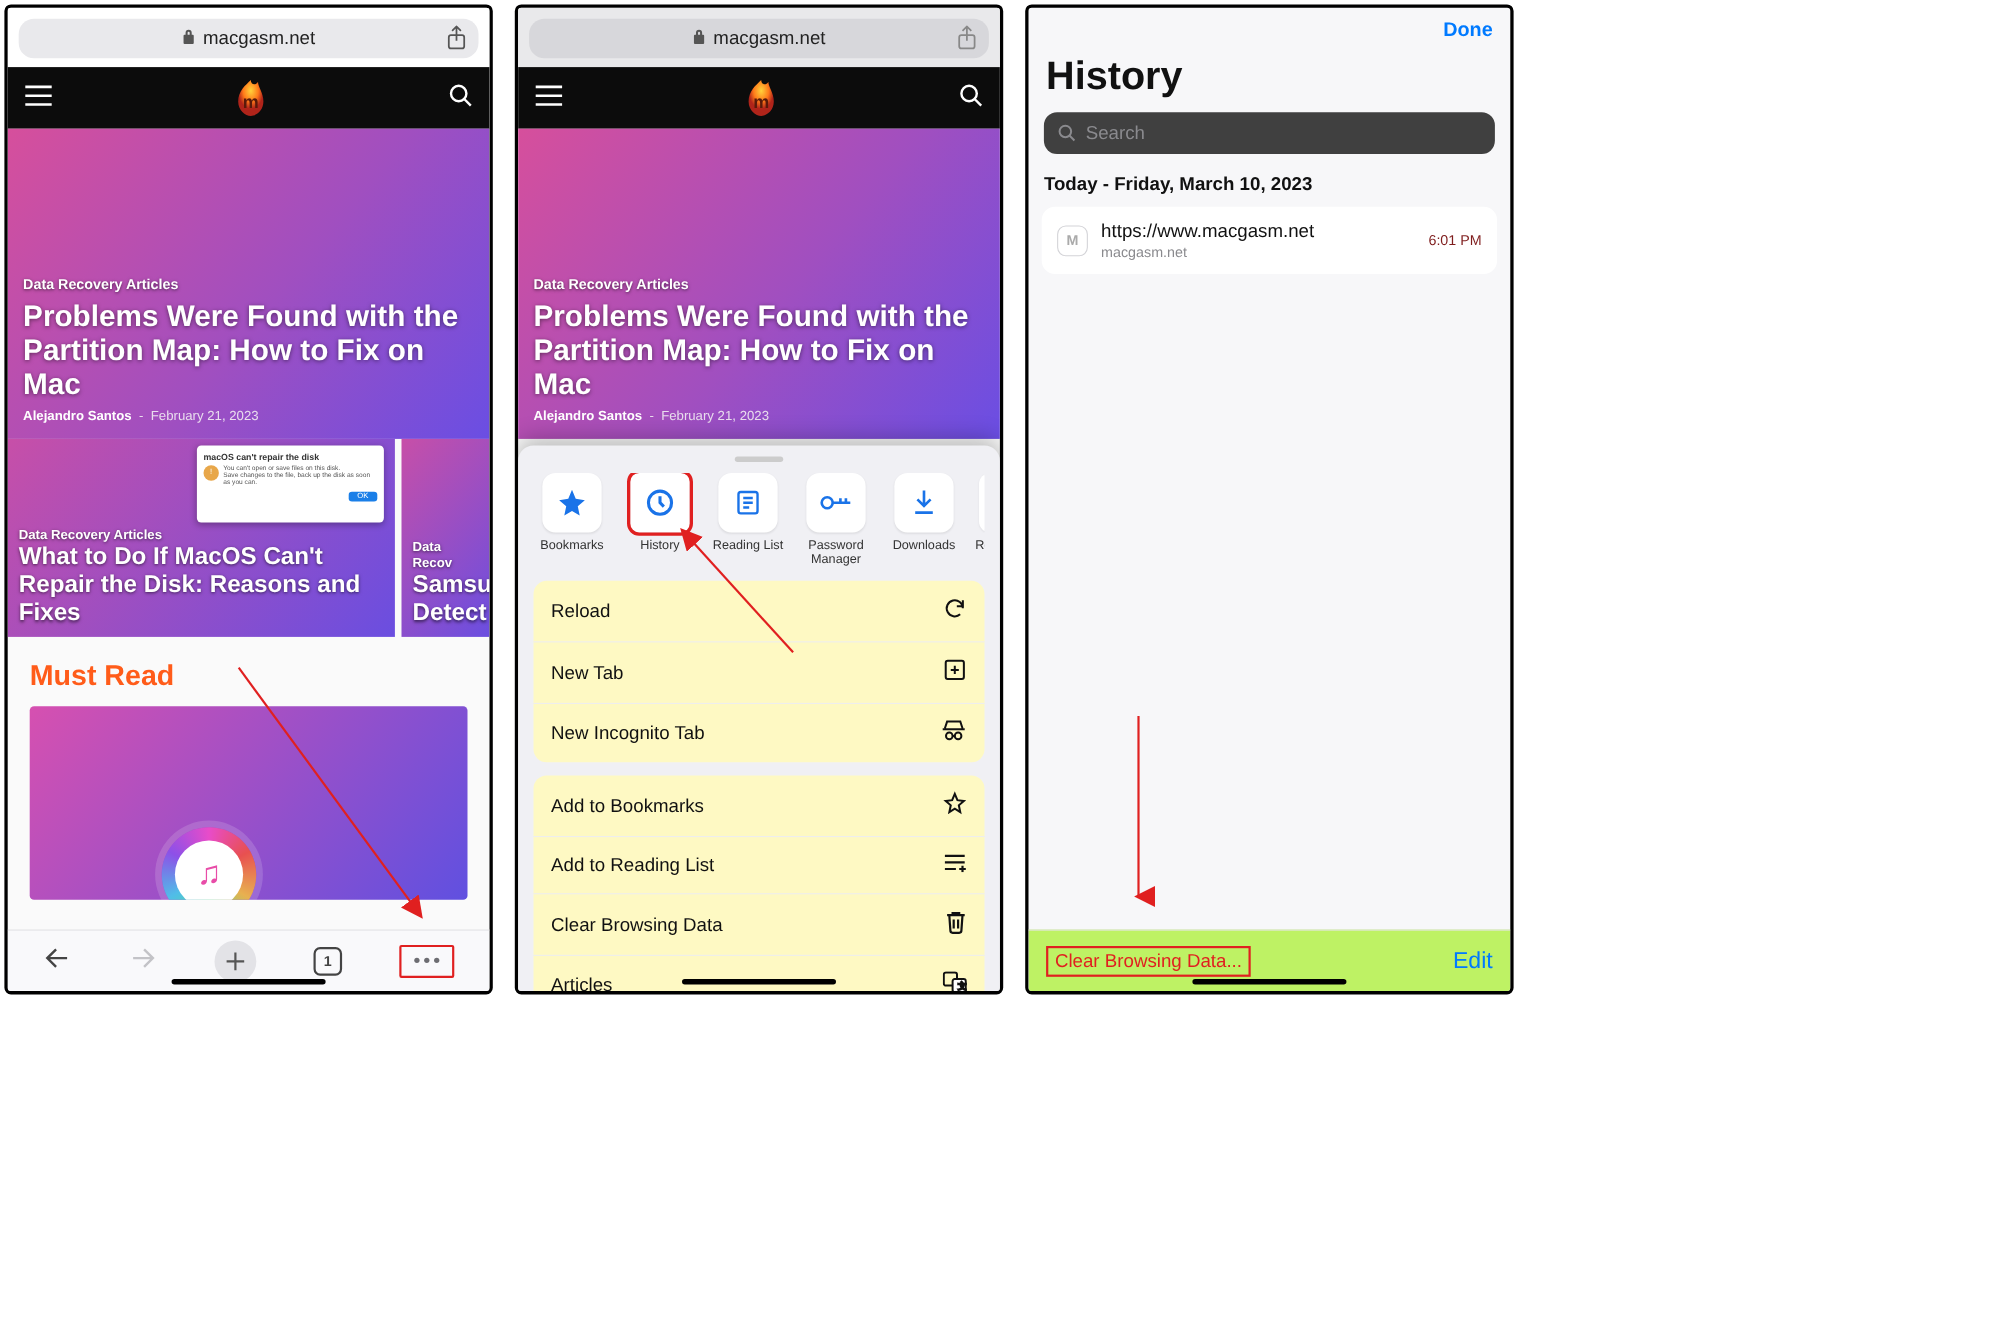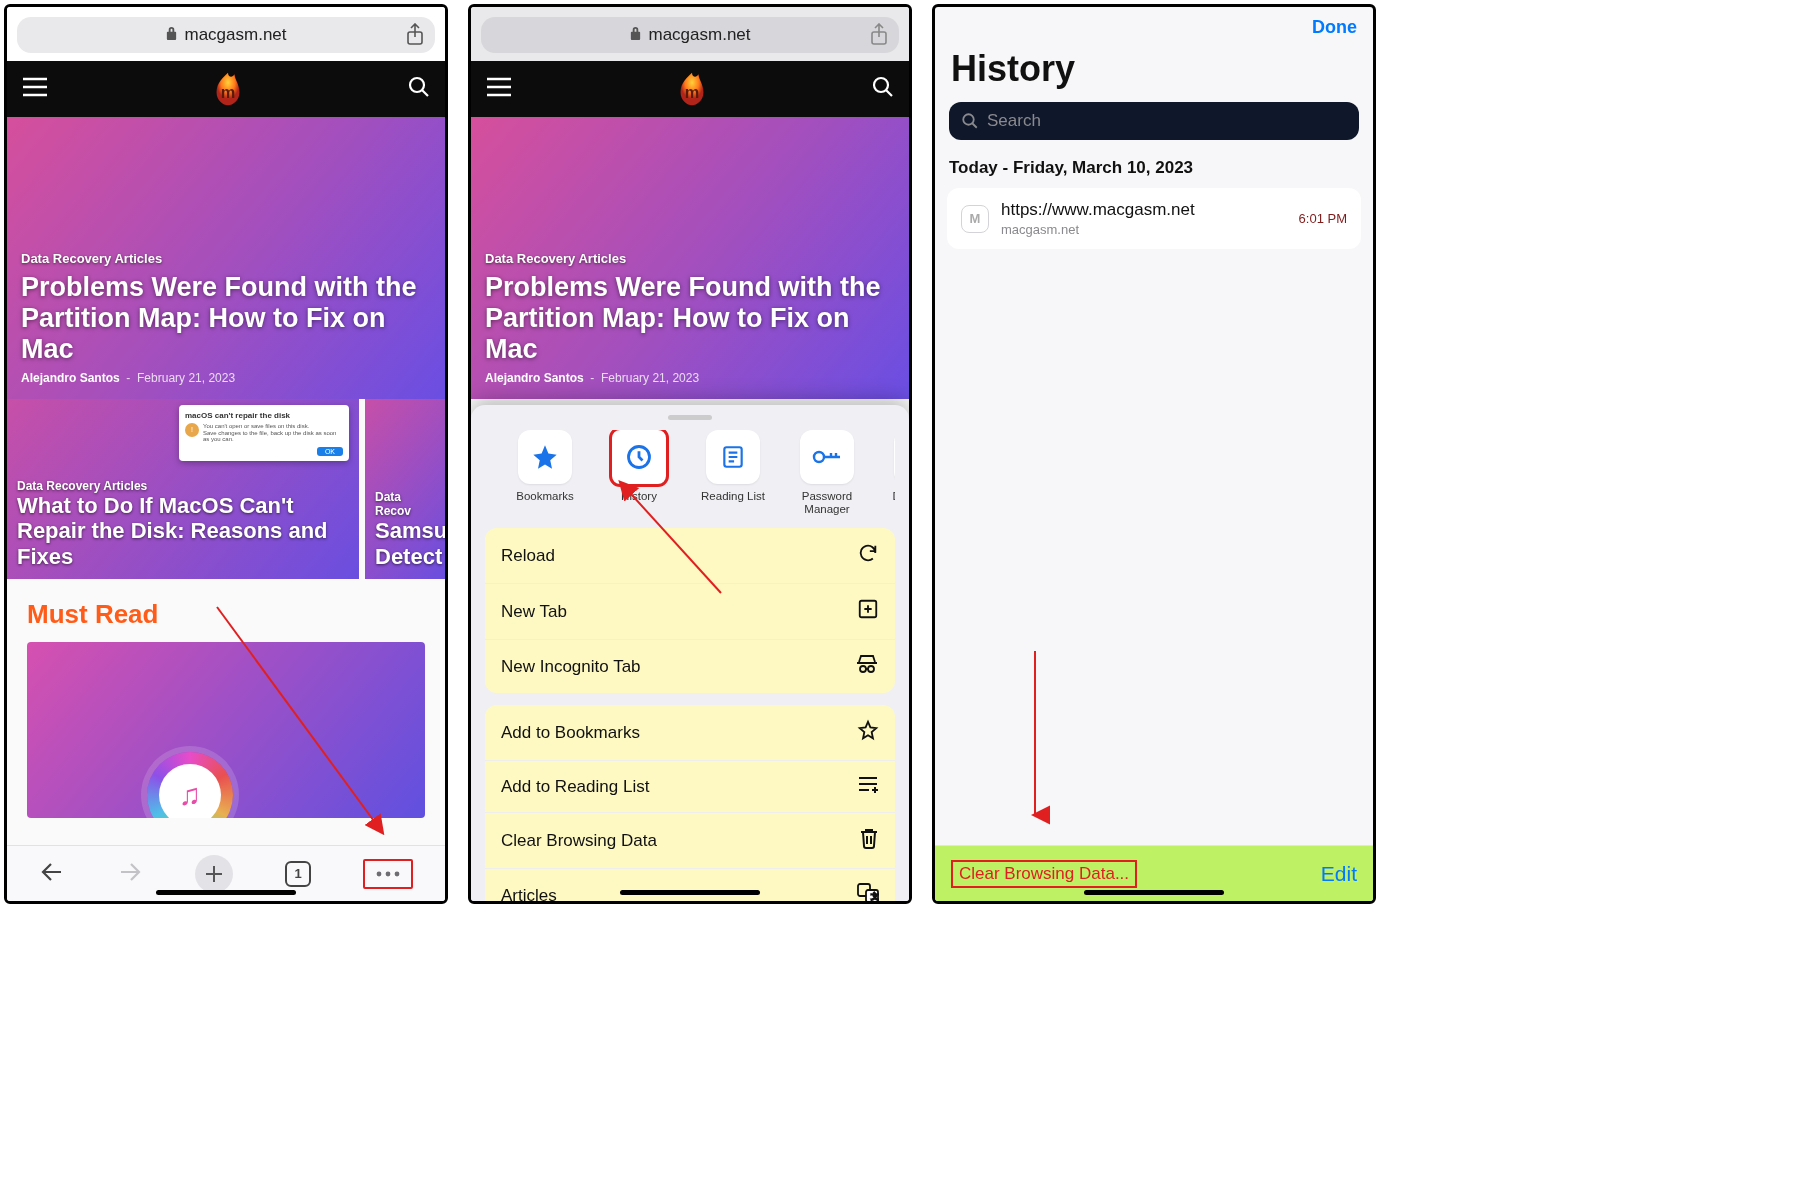--- a/index.html
+++ b/index.html
@@ -70,21 +70,21 @@
   .thumb {
     flex:1; color:#fff; padding:10px;
     background: linear-gradient(130deg,#c74fa8,#6a4ee0);
     display:flex; flex-direction:column; justify-content:flex-end;
     position:relative; overflow:hidden;
   }
   .thumb .cat { font-size:12px; font-weight:600; text-shadow:0 1px 3px rgba(0,0,0,.6);}
   .thumb h3 { font-size:22px; font-weight:800; line-height:1.15; text-shadow:0 1px 3px rgba(0,0,0,.6);}
   .thumb.right { flex:0 0 80px; }
   .alertbox {
-    position:absolute; top:6px; right:10px; width:170px; height:56px;
+    position:absolute; top:6px; right:10px; width:170px; height:70px;
     background:#fff; border-radius:4px; box-shadow:0 2px 6px rgba(0,0,0,.3);
     padding:6px; font-size:7px; color:#555;
   }
   .alertbox .title{font-weight:700; color:#333; margin-bottom:3px; font-size:8px;}
   .alertbox .warn{display:inline-block;width:14px;height:14px;border-radius:50%;background:#e8a74a;color:#fff;text-align:center;line-height:14px;margin-right:4px;float:left;}
   .alertbox .ok{background:#1a7fe8;color:#fff;font-size:7px;padding:1px 8px;border-radius:3px;float:right;margin-top:4px;}
 
   .mustread { padding:20px; }
   .mustread h2 { color:#ff5c1a; font-size:26px; font-weight:800; }
   .mrthumb {
@@ -123,36 +123,36 @@
   }
 
   
   .sheet {
     position:absolute; left:0; right:0; bottom:0; top:398px;
     background:#f0f0f4; border-top-left-radius:14px; border-top-right-radius:14px;
     box-shadow:0 -6px 20px rgba(0,0,0,.25);
     padding:10px 14px 0;
   }
   .grabber{width:44px;height:5px;background:#ccc;border-radius:3px;margin:0 auto 10px;}
-  .qrow{display:flex;gap:24px;overflow:hidden;margin-bottom:8px;margin-left:25px;}
+  .qrow{display:flex;gap:10px;overflow:hidden;margin-bottom:8px;}
   .qitem{flex:0 0 70px;text-align:center;font-size:11.5px;color:#333;line-height:1.15;}
   .qitem.rec{flex:0 0 30px;}
   .qicon{width:54px;height:54px;background:#fff;border-radius:12px;margin:0 auto 6px;display:flex;align-items:center;justify-content:center;color:#1a73e8;box-shadow:0 1px 2px rgba(0,0,0,.08);}
   .qitem.hist .qicon{outline:3px solid #e02020;border-radius:8px;}
   .menucard{background:#fef9c3;border-radius:12px;margin:12px 0 0;}
   .menurow{display:flex;align-items:center;justify-content:space-between;padding:14px 16px;font-size:17px;color:#111;border-bottom:1px solid #eee;}
   .menurow:last-child{border-bottom:none;}
   .menurow .ricon{color:#111;}
 
   
   .p3 { background:#f7f7f9; }
   .p3-top{display:flex;justify-content:flex-end;padding:10px 16px 0;}
   .done{color:#007aff;font-size:18px;font-weight:600;}
   .p3-title{font-size:36px;font-weight:800;padding:10px 16px 8px;color:#111;}
-  .searchbox{margin:4px 14px 18px;background:#0f172a;border-radius:12px;height:38px;display:flex;align-items:center;padding:0 12px;color:#8a8a8e;font-size:17px;}
+  .searchbox{margin:4px 14px 18px;background:#404040;border-radius:12px;height:38px;display:flex;align-items:center;padding:0 12px;color:#8a8a8e;font-size:17px;}
   .searchbox svg{margin-right:8px;}
   .datehead{font-size:17px;font-weight:800;padding:0 14px 10px;color:#111;}
   .histcard{background:#fff;border-radius:12px;margin:0 12px;padding:12px 14px;display:flex;align-items:center;gap:12px;}
   .favbox{width:28px;height:28px;border:1px solid #d4d4d8;border-radius:8px;display:flex;align-items:center;justify-content:center;color:#aaa;font-size:13px;font-weight:600;}
   .histinfo{flex:1;}
   .histinfo .u{font-size:17px;color:#111;}
   .histinfo .d{font-size:13px;color:#8a8a8e;margin-top:2px;}
   .htime{font-size:13px;color:#7f1d1d;}
   .p3-bottom{
     position:absolute;bottom:0;left:0;right:0;

